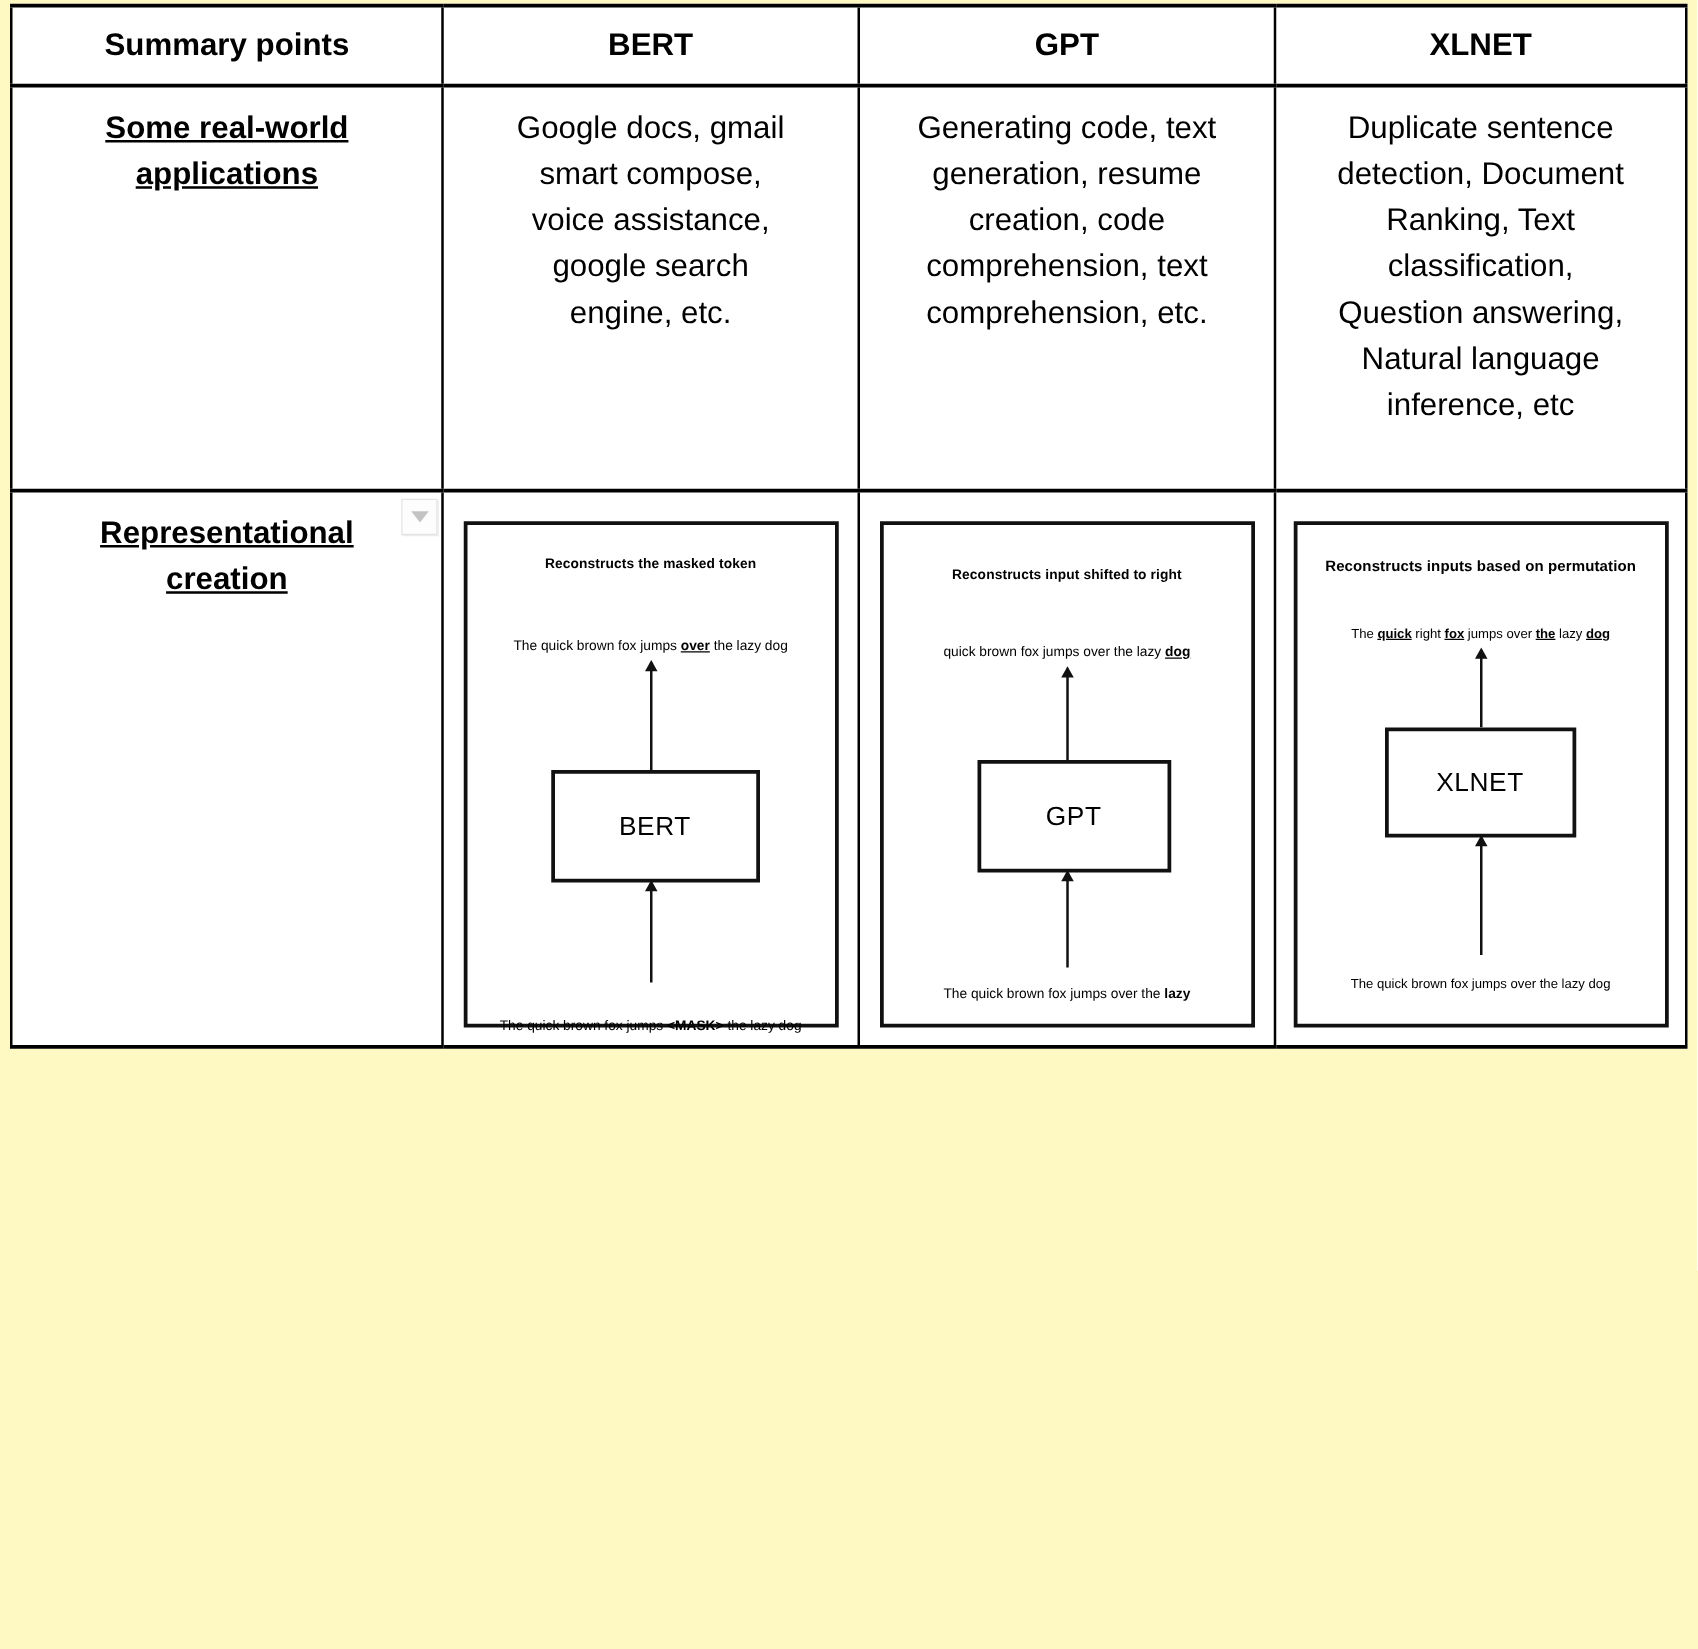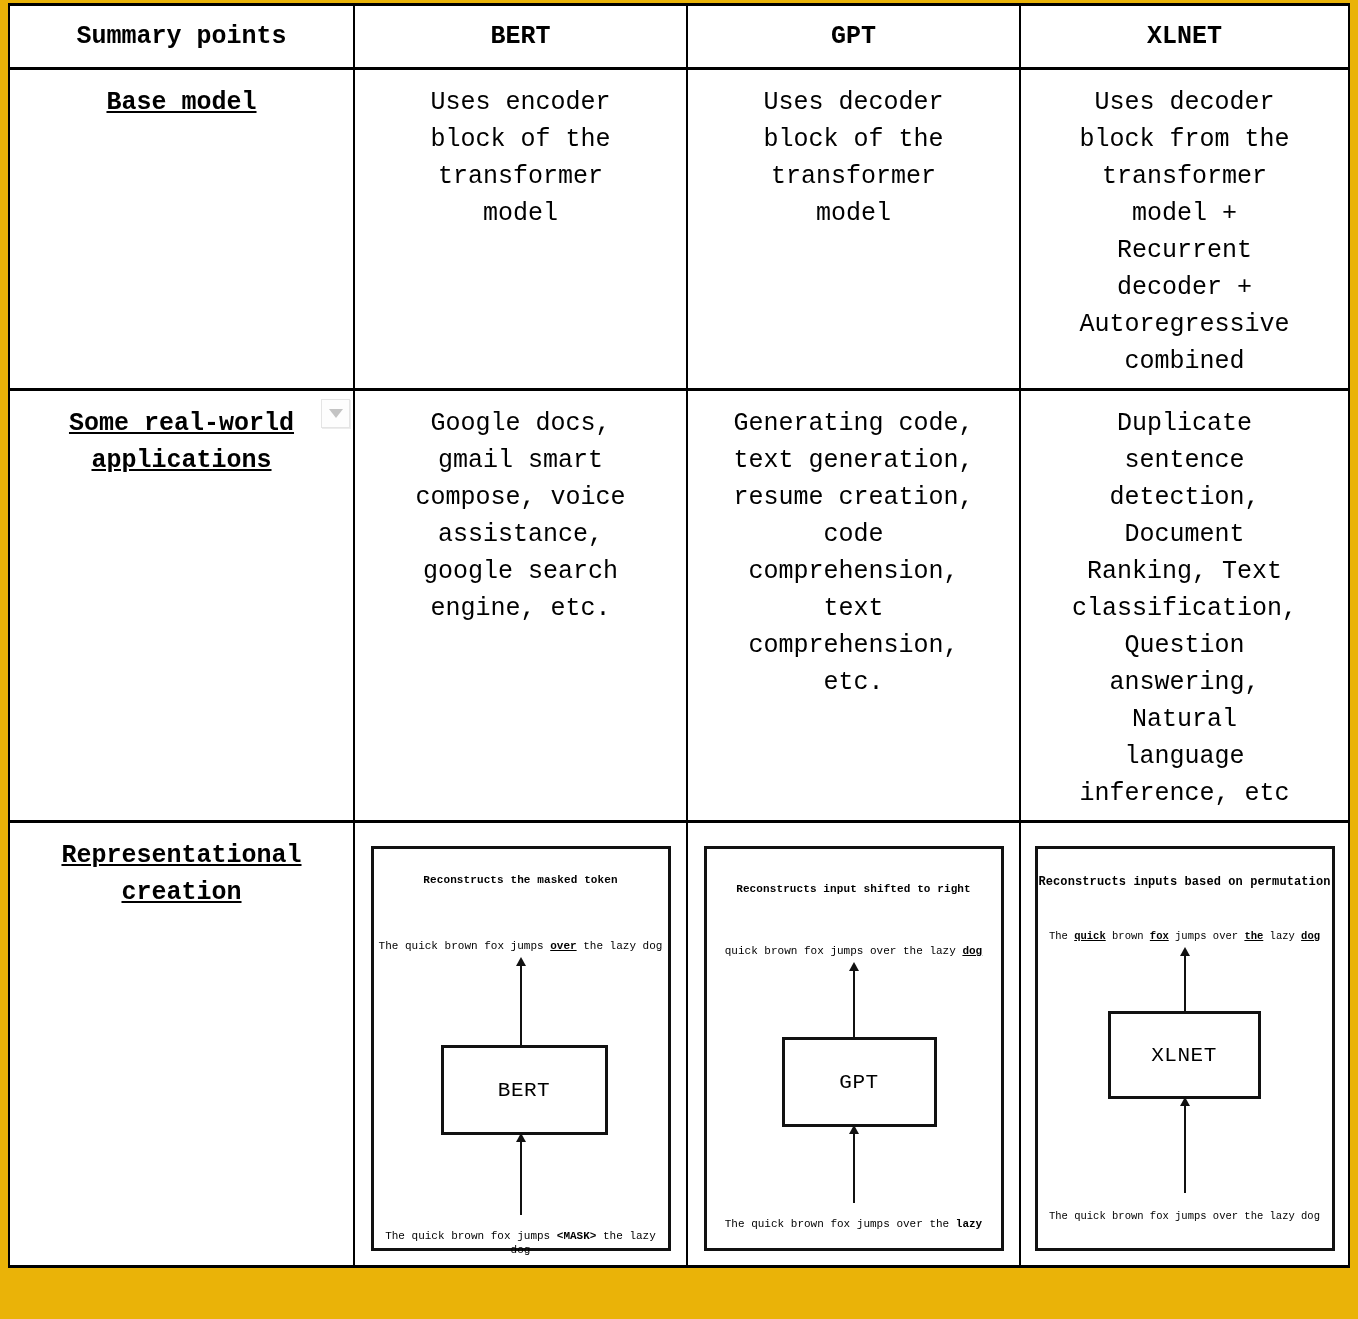--- a/index.html
+++ b/index.html
@@ -1,18 +1,18 @@
 <!DOCTYPE html>
 <html><head>
 <meta charset="utf-8">
 <style>
   html,body { margin:0; padding:0; background:#ffffff; }
   .canvas {
-    position:relative; width:1358px; height:1319px; background:#eab308;
-    font-family:Liberation Mono, monospace; color:#000;
+    position:relative; width:1358px; height:1319px; background:#fef9c3;
+    font-family:Liberation Sans, sans-serif; color:#000;
   }
   table.cmp {
     position:absolute; left:8px; top:3px; width:1340px;
     border-collapse:collapse; table-layout:fixed; background:#fff;
   }
   .cmp th, .cmp td {
     border:solid #000; border-width:3px 2px;
     vertical-align:top; text-align:center;
     font-size:25px; line-height:37px; padding:14px 45px 8px;
     overflow:hidden;
@@ -40,21 +40,21 @@
     transform:translateX(-50%); width:0; height:0;
     border-left:5px solid transparent; border-right:5px solid transparent;
     border-bottom:9px solid #111; }
 
   
   .d-bert .dg-title { top:24px; }
   .d-bert .dg-out   { top:90px; }
   .d-bert .dg-a1    { top:110px; height:86px; }
   .d-bert .dg-box   { top:196px; left:67px; width:167px; height:90px; }
   .d-bert .dg-a2    { top:286px; height:80px; }
-  .d-bert .dg-in    { top:380px; }
+  .d-bert .dg-in    { top:394px; }
 
   
   .d-gpt .dg-title { top:33px; }
   .d-gpt .dg-out   { top:95px; }
   .d-gpt .dg-a1    { top:115px; height:73px; }
   .d-gpt .dg-box   { top:188px; left:75px; width:155px; height:90px; }
   .d-gpt .dg-a2    { top:278px; height:76px; }
   .d-gpt .dg-in    { top:368px; }
 
   
@@ -89,26 +89,20 @@
         <col style="width:329px">
     </colgroup>
     <tbody>
         <tr style="height:64px">
       <th>Summary points</th>
       <th>BERT</th>
       <th>GPT</th>
       <th>XLNET</th>
     </tr>
 
-    <tr style="height:258px">
-      <td class="label-cell">Base model</td>
-      <td>Uses encoder block of the transformer model</td>
-      <td>Uses decoder block of the transformer model</td>
-      <td>Uses decoder block from the transformer model + Recurrent decoder + Autoregressive combined</td>
-    </tr>
 
 
 
     <tr style="height:324px">
       <td class="label-cell">Some real-world applications</td>
       <td>Google docs, gmail smart compose, voice assistance, google search engine, etc.</td>
       <td>Generating code, text generation, resume creation, code comprehension, text comprehension, etc.</td>
       <td>Duplicate sentence detection, Document Ranking, Text classification, Question answering, Natural language inference, etc</td>
     </tr>
 
@@ -137,21 +131,21 @@
             <span>GPT</span>
           </div>
           <div class="dg-arrow dg-a2"></div>
           <div class="dg-sent dg-in"><span>The quick brown fox jumps over the </span><span class="b">lazy</span></div>
         </div>
       </td>
 
       <td class="example-cell">
         <div class="diagram d-xlnet">
           <div class="dg-title">Reconstructs inputs based on permutation</div>
-          <div class="dg-sent dg-out"><span>The </span><span class="b u">quick</span><span> brown </span><span class="b u">fox</span><span> jumps over </span><span class="b u">the</span><span> lazy </span><span class="b u">dog</span></div>
+          <div class="dg-sent dg-out"><span>The </span><span class="b u">quick</span><span> right </span><span class="b u">fox</span><span> jumps over </span><span class="b u">the</span><span> lazy </span><span class="b u">dog</span></div>
           <div class="dg-arrow dg-a1"></div>
           <div class="dg-box">
             <span>XLNET</span>
           </div>
           <div class="dg-arrow dg-a2"></div>
           <div class="dg-sent dg-in"><span>The quick brown fox jumps over the lazy dog</span></div>
         </div>
       </td>
     </tr>
   </tbody>

